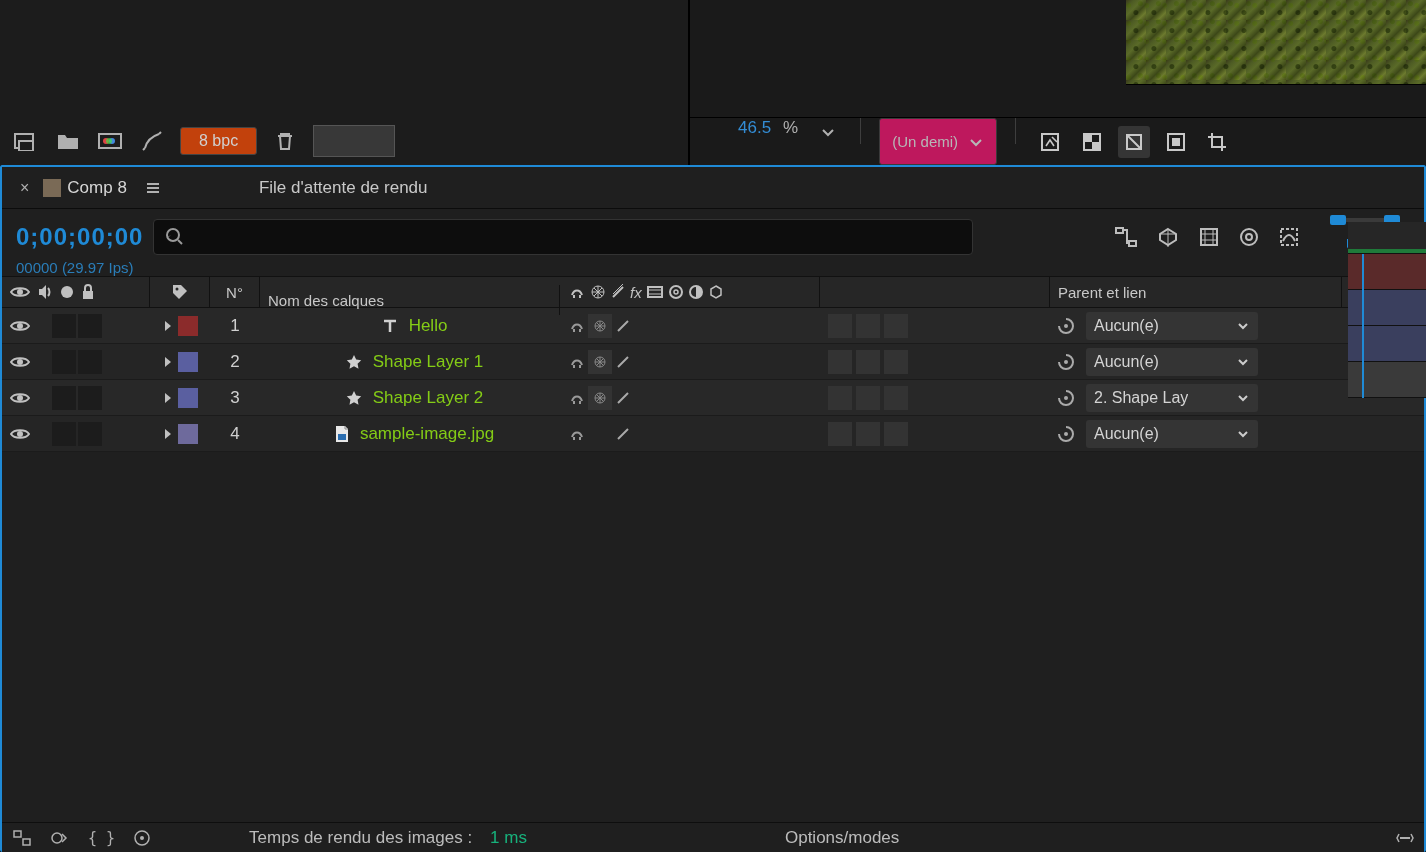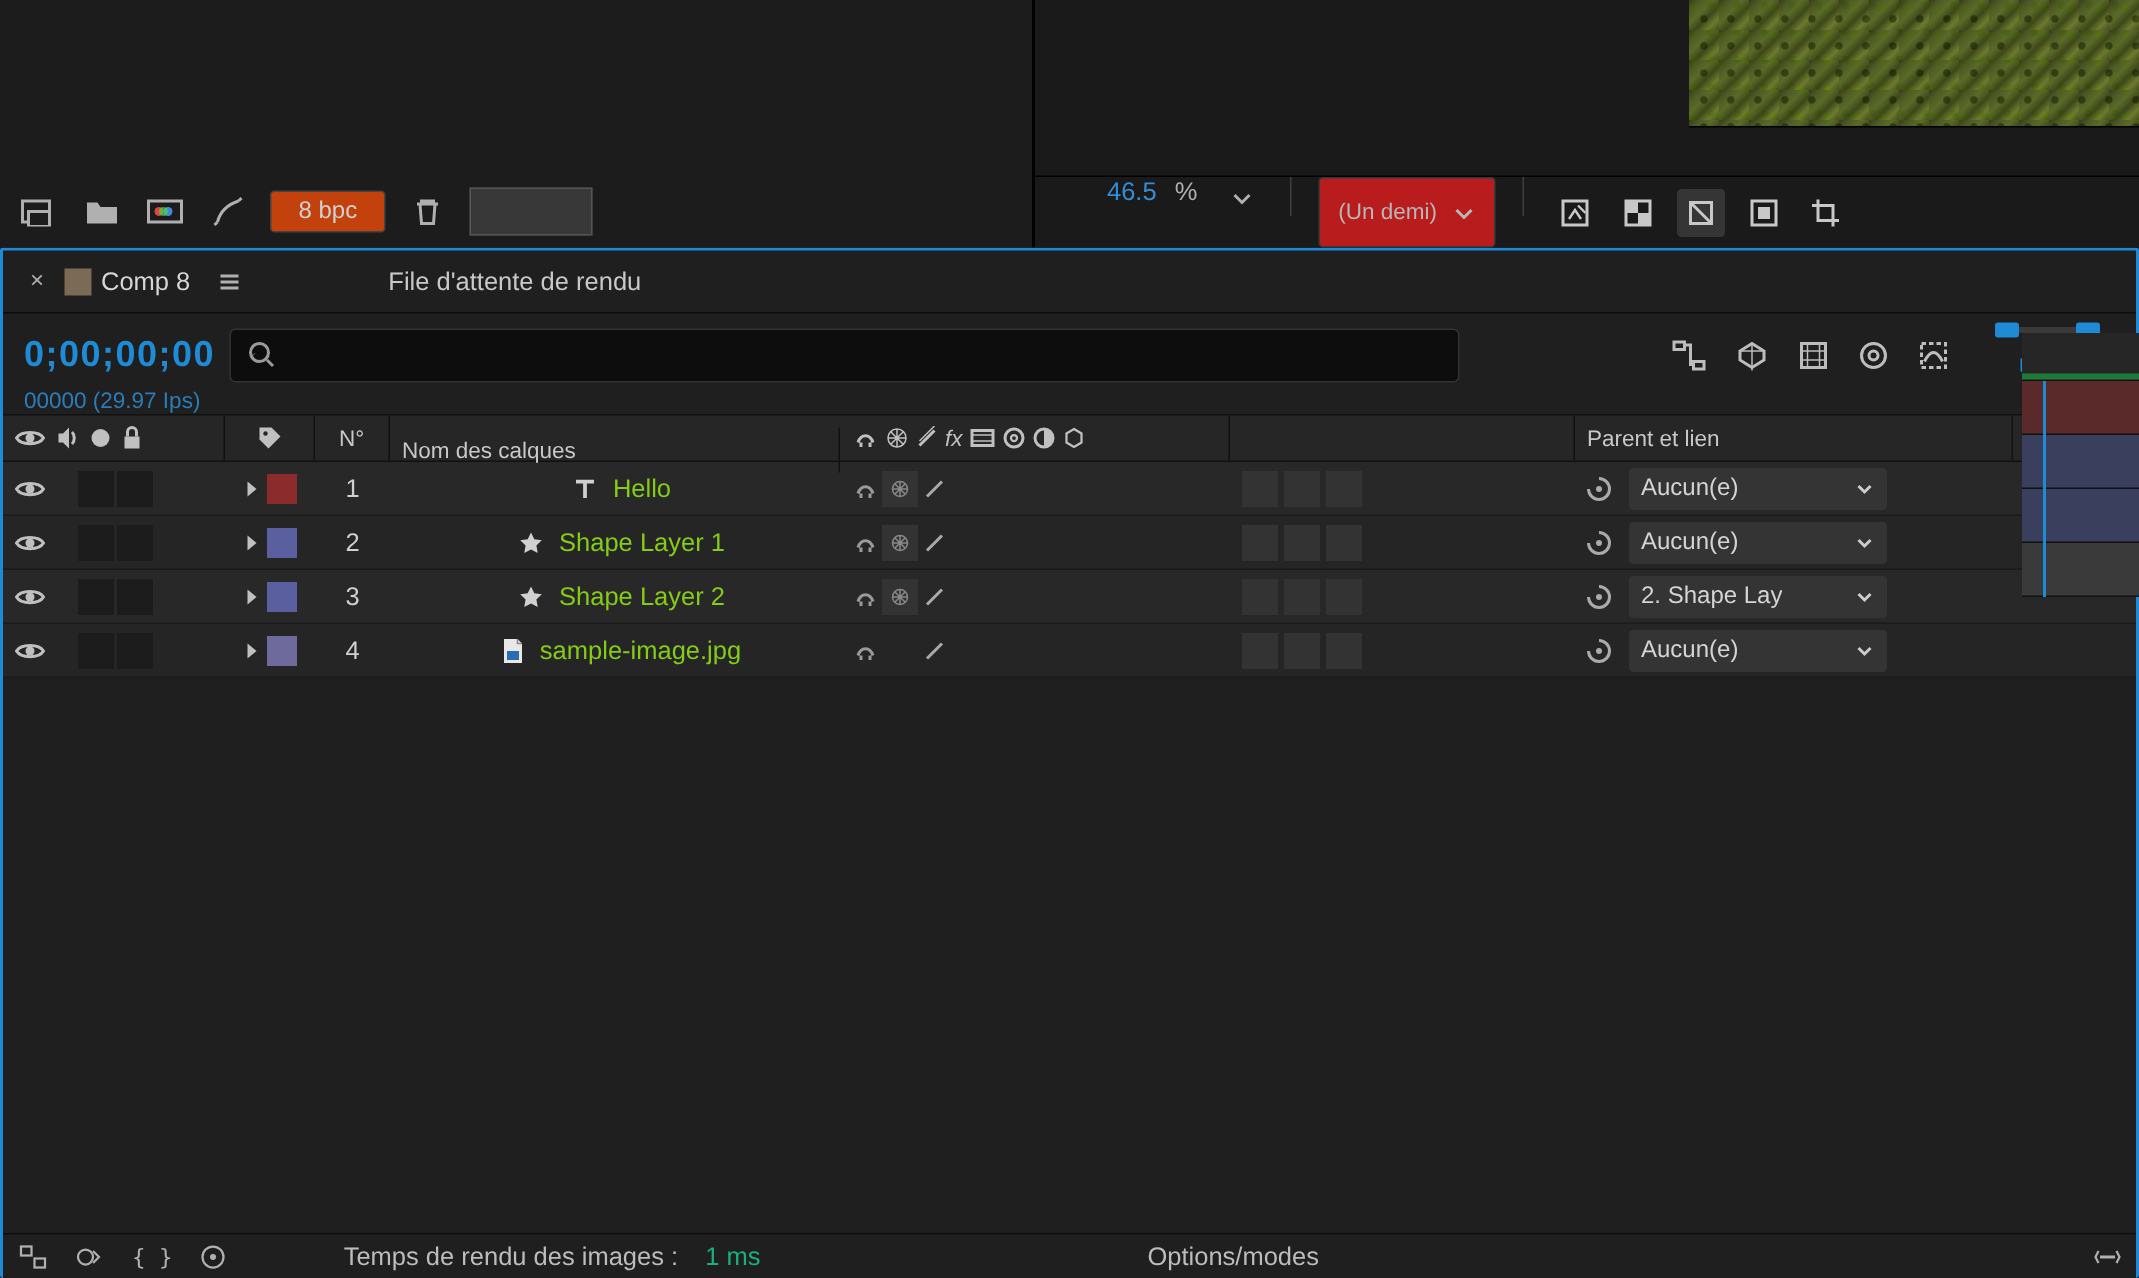--- a/index.html
+++ b/index.html
@@ -87,21 +87,21 @@
     bottom: 0; left: 0; right: 0;
     height: 48px;
     display: flex;
     gap: 12px;
     padding: 0 18px;
     background: #1a1a1a;
     border-top:1px solid #000;
   }
   .zoom-val { color: #338cd4; font-size: 17px; margin-left:30px;}
   .zoom-pct { color: #b0b0b0; font-size: 17px; }
-  .dd { display:flex; align-items:center; gap:10px; border:1px solid #3a3a3a; padding:6px 12px; border-radius:3px; background:#b91c1c;}
+  .dd { display:flex; align-items:center; gap:10px; border:1px solid #3a3a3a; padding:6px 12px; border-radius:3px; background:#be185d;}
   .chev { width:16px;height:16px; }
   .sep { width:1px; height:26px; background:#3e3e3e; margin:0 6px;}
   .viewer-icons { display:flex; gap:10px; align-items:center; }
   .v-ico {
     width:32px;height:32px;display:inline-flex;align-items:center;justify-content:center;
     border-radius:3px;color:#c8c8c8;
   }
   .v-ico.active { background:#353535; }
 
   
@@ -201,21 +201,21 @@
   .status{
     position:absolute;
     left:2px;right:2px;bottom:0;
     height:30px;
     background:#1f1f1f;
     border-top:1px solid #0e0e0e;
     display:flex;align-items:center;gap:18px;
     padding:0 10px;
   }
   .status-ico{color:#b0b0b0;}
-  .render-lbl{color:#bcbcbc;font-size:17px;margin-left:60px;}
+  .render-lbl{color:#bcbcbc;font-size:17px;margin-left:80px;}
   .render-val{color:#17b27c;font-size:17px;}
   .opt-lbl{color:#bcbcbc;font-size:17px;margin-left:240px;}
 
   
   .tl-right{
     position:absolute;
     top:222px; right:0;
     width:78px;
   }
   .strip{height:36px;border-bottom:1px solid #111;}

